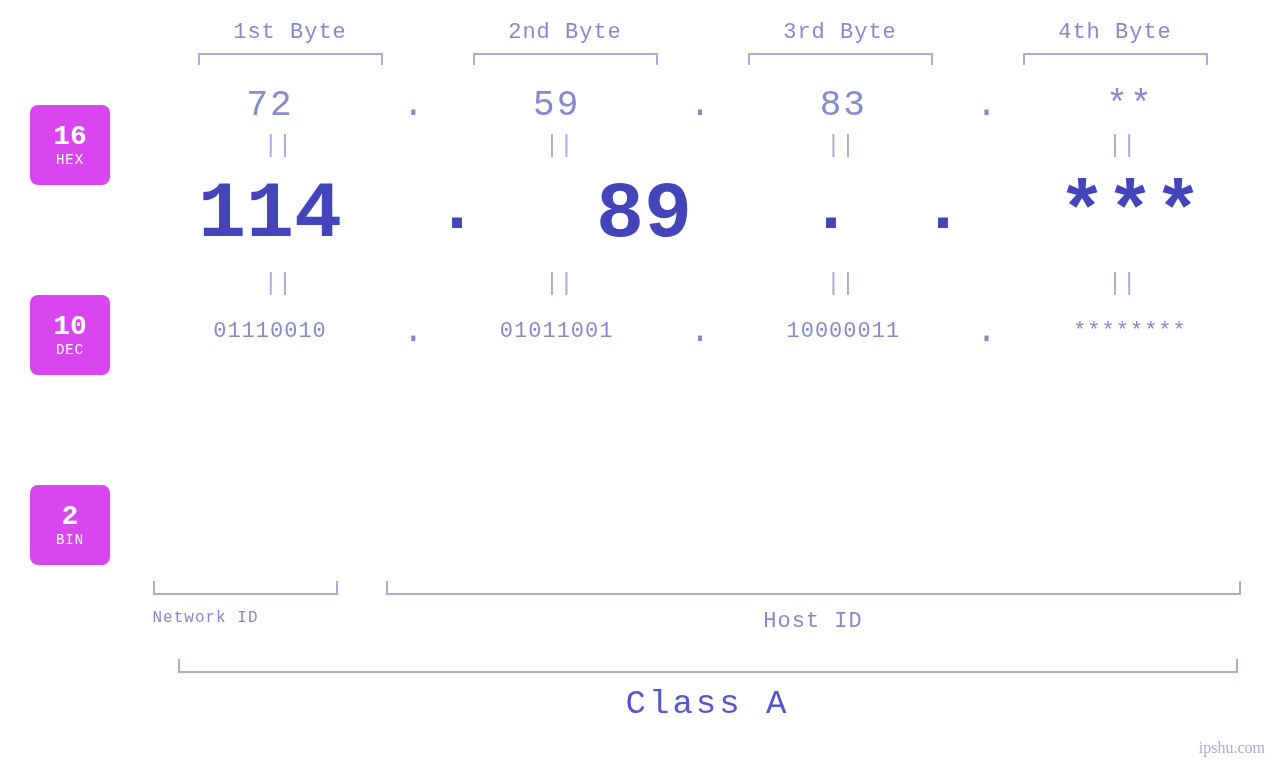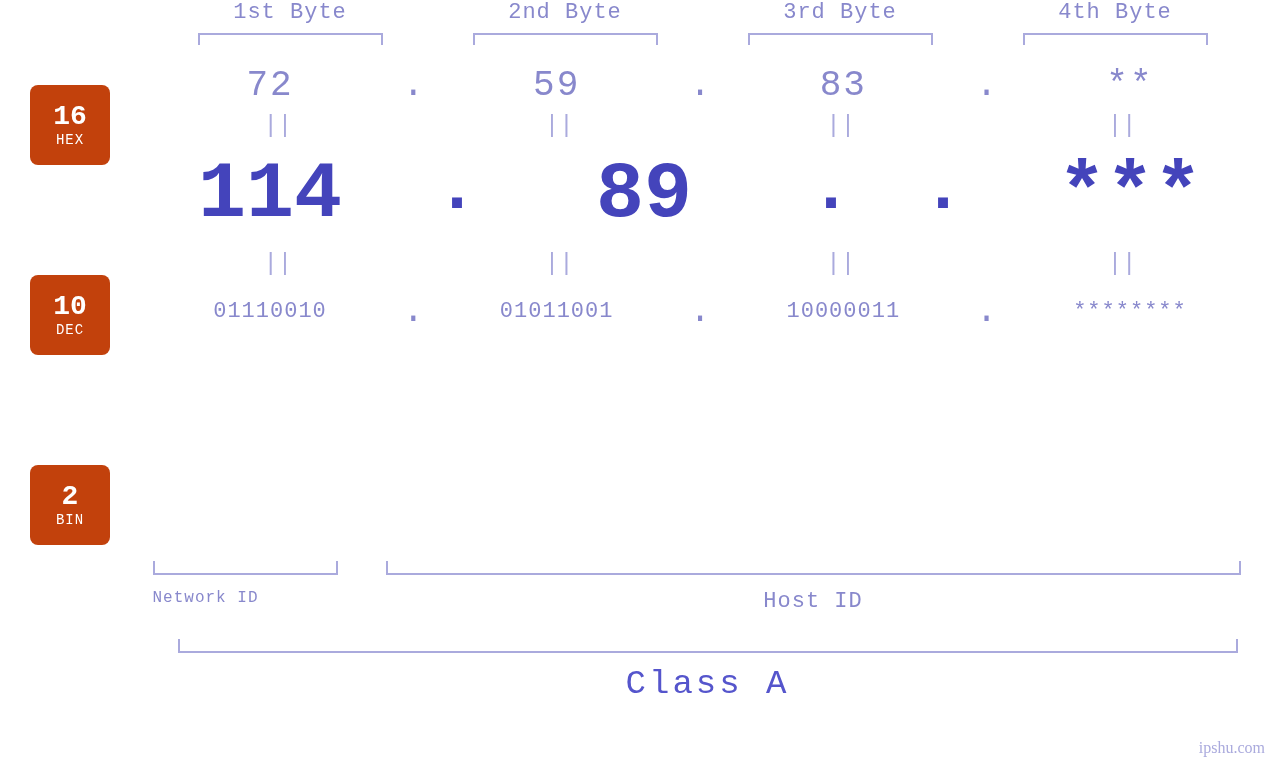--- a/index.html
+++ b/index.html
@@ -13,20 +13,21 @@
       position: relative;
     }
 
     .main-container {
       width: 1285px;
       height: 767px;
       position: relative;
       display: flex;
       flex-direction: column;
       align-items: center;
+      padding-top: 20px;
     }
 
     
     .header-row {
       display: flex;
       width: 1100px;
       margin-left: 120px;
       justify-content: space-around;
       margin-bottom: 8px;
     }
@@ -61,21 +62,21 @@
       display: flex;
       flex-direction: column;
       align-items: center;
       width: 130px;
       padding-left: 10px;
       gap: 30px;
       padding-top: 30px;
     }
 
     .base-badge {
-      background: #c2410c;
+      background: #d946ef;
       color: white;
       border-radius: 8px;
       width: 80px;
       height: 80px;
       display: flex;
       flex-direction: column;
       align-items: center;
       justify-content: center;
       margin-bottom: 10px;
     }

